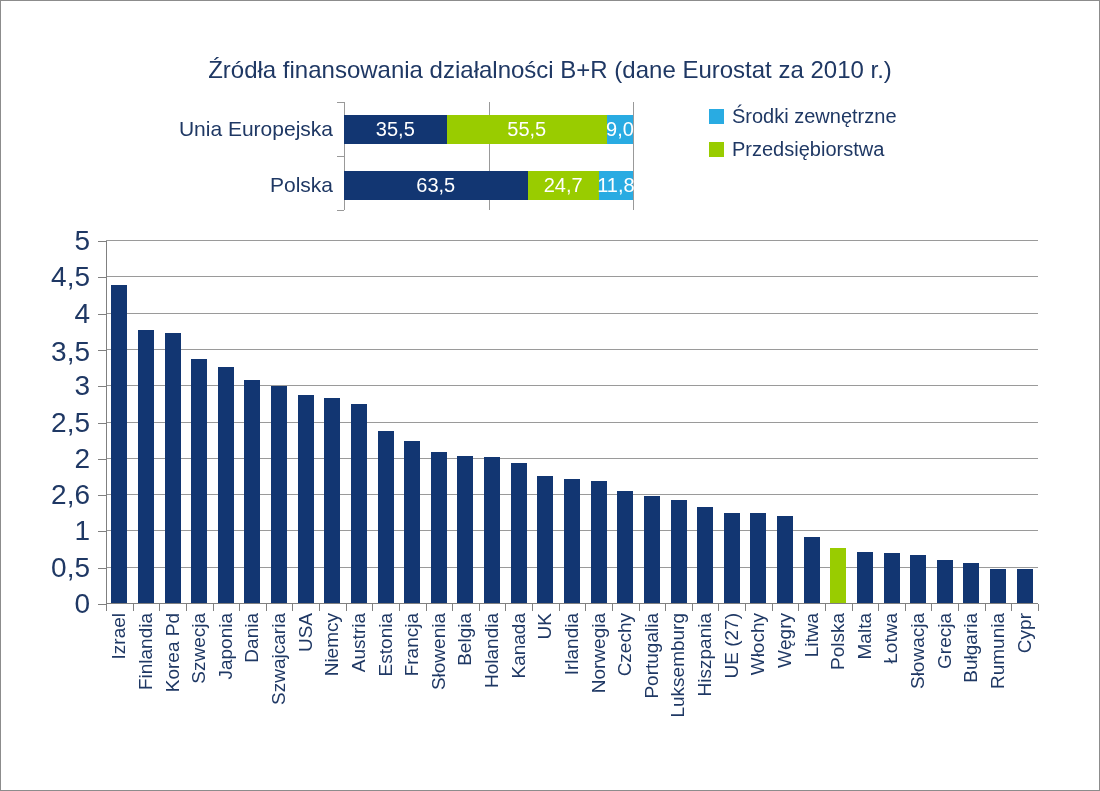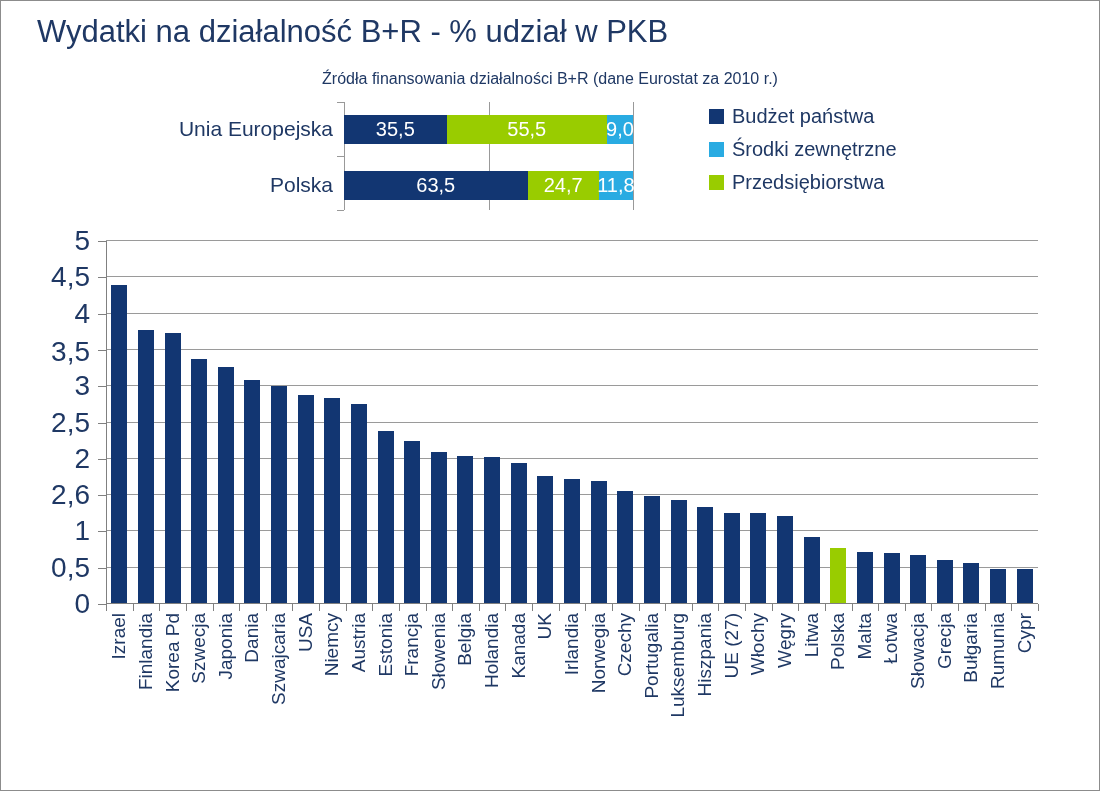--- a/index.html
+++ b/index.html
@@ -1,19 +1,19 @@
 <!DOCTYPE html>
 <html><head>
 <meta charset="utf-8">
 <style>
   html,body{margin:0;padding:0;background:#fff;}
   .page{position:relative;width:1098px;height:789px;border:1px solid #8c8c8c;background:#fff;
         font-family:"Liberation Sans",sans-serif;overflow:hidden;}
   .title{position:absolute;left:36px;top:13px;font-size:31px;color:#1F3864;}
-  .subtitle{position:absolute;left:0;right:0;top:69px;text-align:center;font-size:16px;color:#1F3864;}
+  .subtitle{position:absolute;left:0;right:0;top:55px;text-align:center;font-size:24px;color:#1F3864;}
   .top{position:absolute;left:0;top:92px;width:100%;height:126px;}
   .mini-cat{position:absolute;left:0;width:332px;text-align:right;font-size:21px;color:#1F3864;white-space:nowrap;}
   .mini-plot{position:absolute;left:343px;top:9px;width:289px;height:108px;}
   .vline{position:absolute;top:0;bottom:0;width:1px;background:#999;}
   .mini-tick{position:absolute;left:-7px;width:7px;height:1px;background:#999;}
   .mini-bar{position:absolute;left:0;width:100%;height:29px;display:flex;}
   .seg{height:100%;display:flex;align-items:center;justify-content:center;}
   .segval{color:#fff;font-size:20px;white-space:nowrap;}
   .legend{position:absolute;left:708px;top:12px;}
   .legend-item{display:flex;align-items:center;margin-bottom:10px;}
@@ -29,21 +29,20 @@
   .xtick{position:absolute;top:100%;width:1px;height:7px;background:#808080;}
   .xlabels{position:absolute;left:105px;top:612px;width:932px;height:128px;display:flex;}
   .xcell{flex:1;display:flex;justify-content:center;align-items:flex-start;overflow:visible;}
   .xcell span{writing-mode:vertical-rl;transform:rotate(180deg);font-size:19px;color:#1F3864;white-space:nowrap;}
   .footer{position:absolute;left:36px;top:741px;font-size:14.5px;line-height:19px;color:#1F3864;white-space:nowrap;}
 </style>
 </head>
 <body>
 
 <div class="page">
-  <div class="title">Wydatki na działalność B+R - % udział w PKB</div>
   <div class="subtitle">Źródła finansowania działalności B+R (dane Eurostat za 2010 r.)</div>
 
   <div class="top">
     <div id="miniCats">
         <div class="mini-cat" style="top: 24px;">Unia Europejska</div>
         <div class="mini-cat" style="top: 80px;">Polska</div>
       </div>
     <div class="mini-plot" id="miniPlot">
         <div class="vline" style="left: 0%;"></div>
         <div class="vline" style="left: 50%;"></div>
@@ -68,24 +67,20 @@
           </div>
           <div class="seg" style="width: 24.7%; background: rgb(153, 204, 0);">
             <div class="segval">24,7</div>
           </div>
           <div class="seg" style="width: 11.8%; background: rgb(41, 171, 226);">
             <div class="segval">11,8</div>
           </div>
         </div>
       </div>
     <div class="legend" id="legend">
-        <div class="legend-item">
-          <div class="swatch" style="background: rgb(18, 54, 114);"></div>
-          <div class="legend-label">Budżet państwa</div>
-        </div>
         <div class="legend-item">
           <div class="swatch" style="background: rgb(41, 171, 226);"></div>
           <div class="legend-label">Środki zewnętrzne</div>
         </div>
         <div class="legend-item">
           <div class="swatch" style="background: rgb(153, 204, 0);"></div>
           <div class="legend-label">Przedsiębiorstwa</div>
         </div>
       </div>
   </div>

